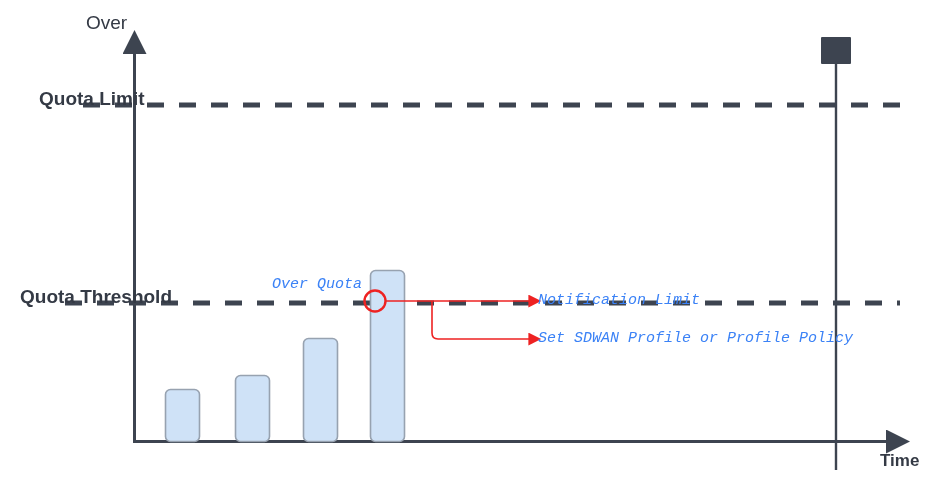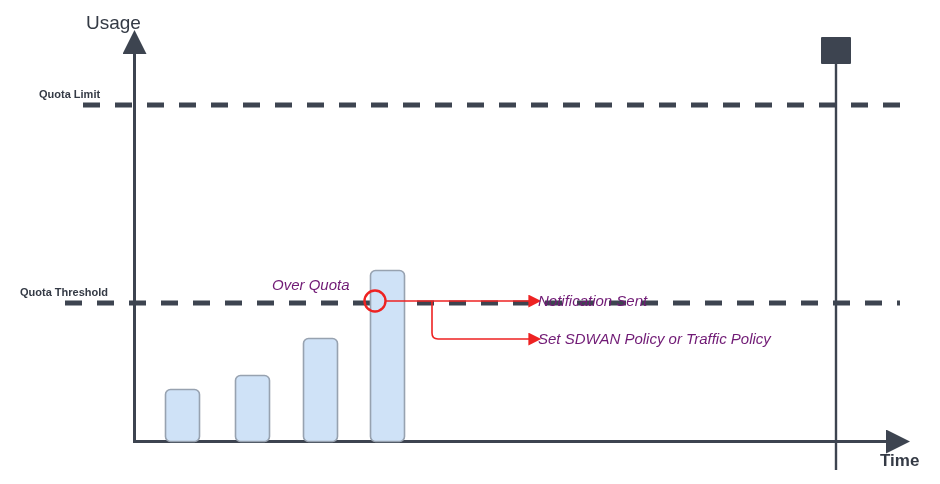--- a/index.html
+++ b/index.html
@@ -31,36 +31,36 @@
     line-height: 1;
   }
   .lbl-axis {
     font-family: "Liberation Sans", sans-serif;
     font-size: 19px;
     font-weight: 400;
     color: #343a45;
   }
   .lbl-threshold {
     font-family: "Liberation Sans", sans-serif;
-    font-size: 11px;
+    font-size: 19px;
     font-weight: 700;
     color: #343a45;
   }
   .lbl-marker {
     font-family: "Liberation Sans", sans-serif;
     font-size: 19px;
     font-weight: 400;
     color: #343a45;
   }
   .lbl-red {
-    font-family: Liberation Sans, sans-serif;
+    font-family: Liberation Mono, monospace;
     font-size: 15px;
     font-style: italic;
     font-weight: 400;
-    color: #701a75;
+    color: #3b82f6;
   }
   .lbl-time {
     font-family: "Liberation Sans", sans-serif;
     font-size: 17px;
     font-weight: 700;
     color: #343a45;
   }
 </style>
 </head>
 <body>
@@ -93,27 +93,27 @@
     <rect x="235.5" y="375.5" width="34" height="66" rx="5" ry="5" fill="#cfe2f7" stroke="#97a2b0" stroke-width="1.6"></rect>
     <rect x="303.5" y="338.5" width="34" height="103" rx="5" ry="5" fill="#cfe2f7" stroke="#97a2b0" stroke-width="1.6"></rect>
     <rect x="370.5" y="270.5" width="34" height="171" rx="5" ry="5" fill="#cfe2f7" stroke="#97a2b0" stroke-width="1.6"></rect>
 
     <circle cx="375" cy="301" r="10.5" fill="none" stroke="#ee2222" stroke-width="2.4"></circle>
 
     <path d="M386,301 L530,301" fill="none" stroke="#ee2222" stroke-width="1.6" marker-end="url(#arrowRed)"></path>
     <path d="M432,301 L432,333 Q432,339 438,339 L530,339" fill="none" stroke="#ee2222" stroke-width="1.6" marker-end="url(#arrowRed)"></path>
   </svg>
 
-  <div class="lbl lbl-axis" style="left:86px; top:13px;">Usage</div>
+  <div class="lbl lbl-axis" style="left:86px; top:13px;">Over</div>
 
   <div class="lbl lbl-time" style="left:880px; top:452px;">Time</div>
 
   <div class="lbl lbl-threshold" style="left:39px; top:89px;">Quota Limit</div>
 
   <div class="lbl lbl-threshold" style="left:20px; top:287px;">Quota Threshold</div>
 
 
   <div class="lbl lbl-red" style="left:272px; top:277px;">Over Quota</div>
 
-  <div class="lbl lbl-red" style="left:538px; top:293px;">Notification Sent</div>
-  <div class="lbl lbl-red" style="left:538px; top:331px;">Set SDWAN Policy or Traffic Policy</div>
+  <div class="lbl lbl-red" style="left:538px; top:293px;">Notification Limit</div>
+  <div class="lbl lbl-red" style="left:538px; top:331px;">Set SDWAN Profile or Profile Policy</div>
 
 </div>
 
 </body></html>

